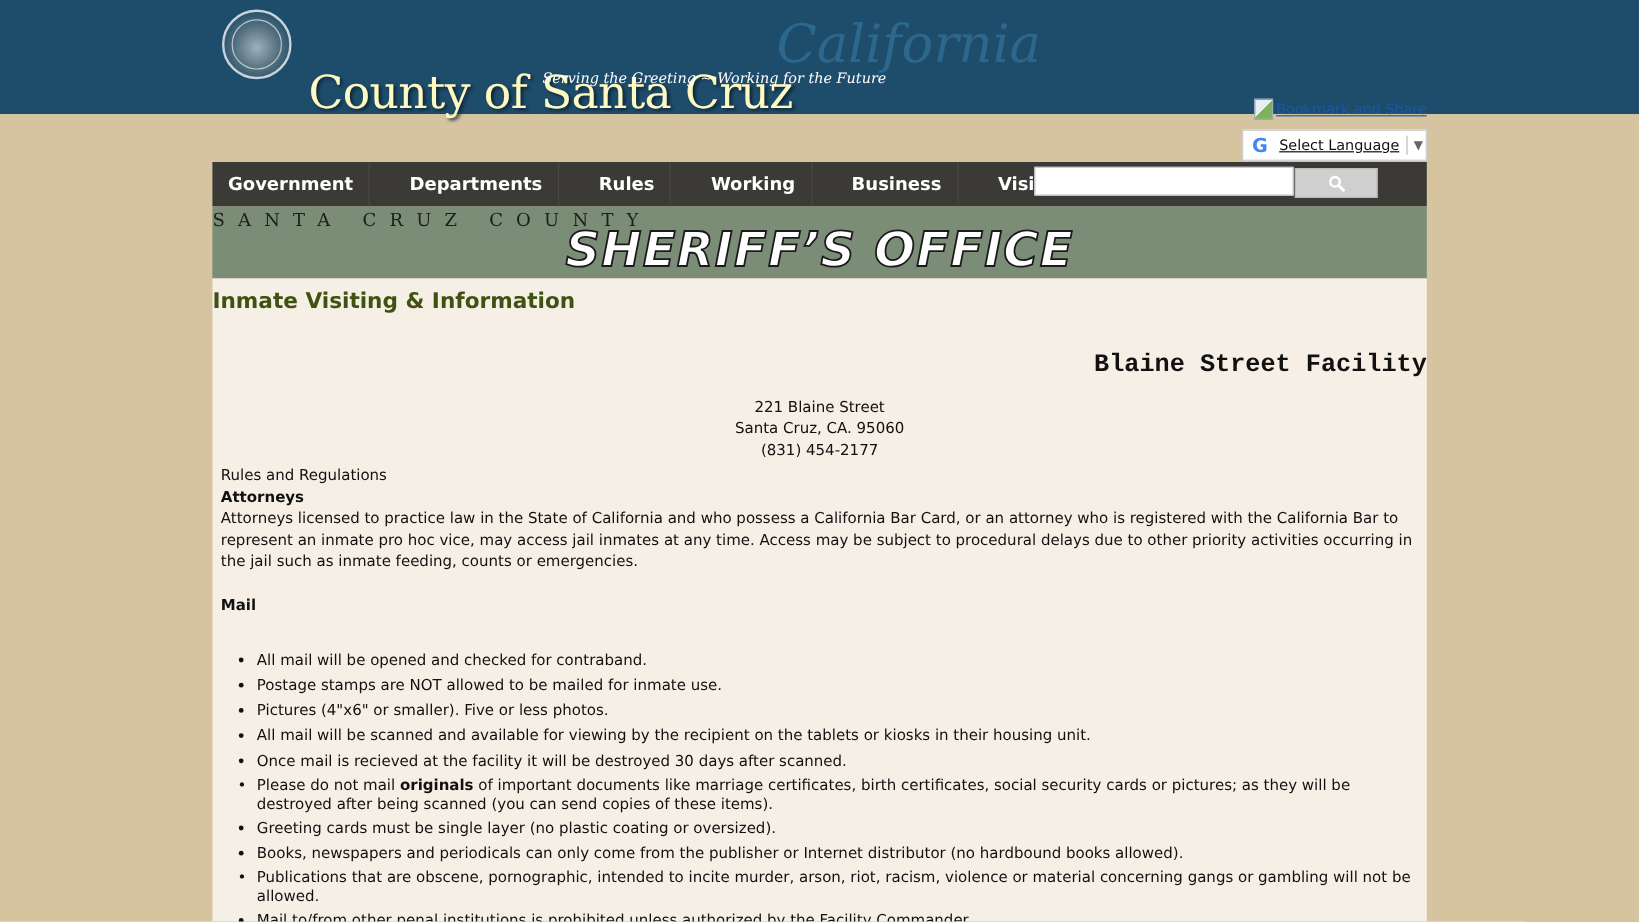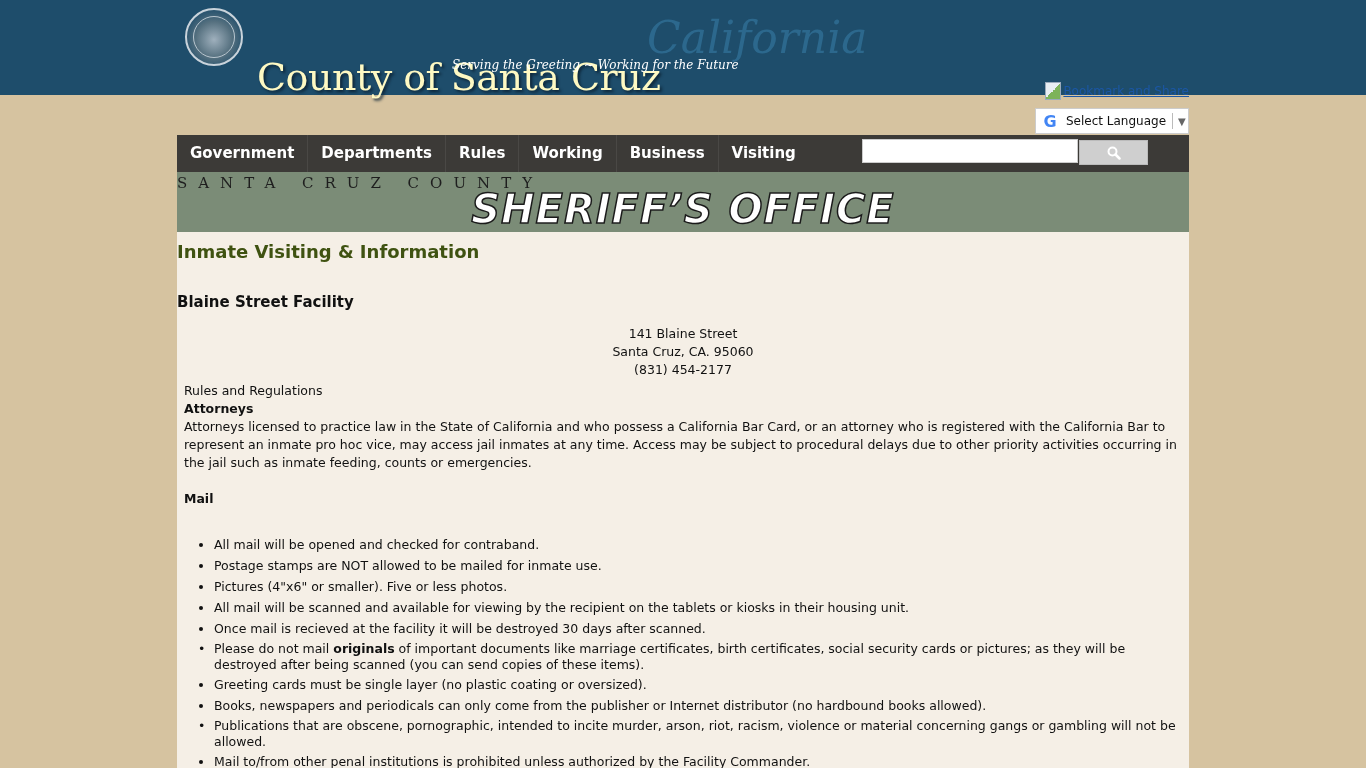--- a/index.html
+++ b/index.html
@@ -46,29 +46,29 @@
   .bookmark .broken-img {
     display: inline-block; width: 14px; height: 16px; background: linear-gradient(135deg,#e8eef3 50%, #7db35a 50%);
     border: 1px solid #9aaabb;
   }
   .lang {
     position: absolute; right: 0; top: 108px; width: 154px; height: 26px;
     background: #fff; border: 1px solid #ccc; box-sizing: border-box;
     display: flex; align-items: center; font-size: 12px;
   }
   .lang .g { width: 22px; text-align: center; font-weight: bold; font-size: 16px; color: #4285f4; margin-left: 3px; }
-  .lang .lbl { color: #111; margin-left: 5px; }
+  .lang .lbl { text-decoration: underline; color: #111; margin-left: 5px; }
   .lang .sep { width: 1px; height: 16px; background: #bbb; margin-left: 6px; }
   .lang .arr { color: #666; font-size: 10px; margin-left: 5px; }
 
   .nav {
     position: absolute; left: 177px; top: 135px; width: 1012px; height: 37px;
     background: #3c3a37;
   }
-  .nav-items { display: flex; height: 37px; }
+  .nav-items { display: flex; height: 37px; gap: 20px; }
   .nav-item {
     color: #fff; font-weight: bold; font-size: 15px; padding: 0 13px; line-height: 37px;
     border-right: 1px solid #4a4845; white-space: nowrap; cursor: pointer;
   }
   .search-input {
     position: absolute; left: 685px; top: 4px; width: 216px; height: 24px; border: 1px solid #ccc;
     background: #fff; box-sizing: border-box;
   }
   .search-btn {
     position: absolute; left: 902px; top: 5px; width: 69px; height: 25px; background: #cfcfcf;
@@ -89,21 +89,21 @@
     color: #ffffff; -webkit-text-stroke: 1.5px #1a1a1a; letter-spacing: 1px;
   }
 
   .content {
     position: absolute; left: 177px; top: 232px; width: 1012px; height: 536px;
     background: #f5efe6; font-family: "DejaVu Sans", sans-serif; font-size: 12.5px;
   }
   .page-title {
     text-align: left; color: #3f5211; font-weight: bold; font-size: 18px; margin-top: 9px;
   }
-  .facility-name { text-align: left; font-weight: bold; font-size: 15px; margin-top: 31px; }
+  .facility-name { text-align: right; font-weight: bold; font-size: 21px; margin-top: 31px; font-family: Liberation Mono, monospace; }
   .addr { text-align: center; line-height: 18px; margin-top: 14px; }
   .body { padding: 0 7px; margin-top: 3px; line-height: 18px; }
   .section-title { font-weight: bold; }
   .mail-title { margin-top: 18px; }
   ul.mail { margin: 28px 0 0 0; padding-left: 30px; }
   ul.mail li { margin-bottom: 3px; }
   ul.mail li.wrap { list-style-position: inside; margin-left: -30px; padding-left: 30px; text-indent: -16px; list-style: none; line-height: 16px; }
   ul.mail li.wrap::before { content: "•"; display: inline-block; width: 16px; text-indent: 0; }
 </style>
 </head>
@@ -150,21 +150,21 @@
 
 <div class="banner">
   <div class="banner-top">SANTA CRUZ COUNTY</div>
   <div class="banner-main">SHERIFF’S OFFICE</div>
 </div>
 
 <div class="content">
   <div class="page-title">Inmate Visiting &amp; Information</div>
   <div class="facility-name">Blaine Street Facility</div>
   <div class="addr">
-    <div>141 Blaine Street</div>
+    <div>221 Blaine Street</div>
     <div>Santa Cruz, CA. 95060</div>
     <div>(831) 454-2177</div>
   </div>
   <div class="body">
     <div>Rules and Regulations</div>
     <div class="section-title">Attorneys</div>
     <div>Attorneys licensed to practice law in the State of California and who possess a California Bar Card, or an attorney who is registered with the California Bar to represent an inmate pro hoc vice, may access jail inmates at any time. Access may be subject to procedural delays due to other priority activities occurring in the jail such as inmate feeding, counts or emergencies.</div>
     <div class="section-title mail-title">Mail</div>
     <ul class="mail">
       <li>All mail will be opened and checked for contraband.</li>

